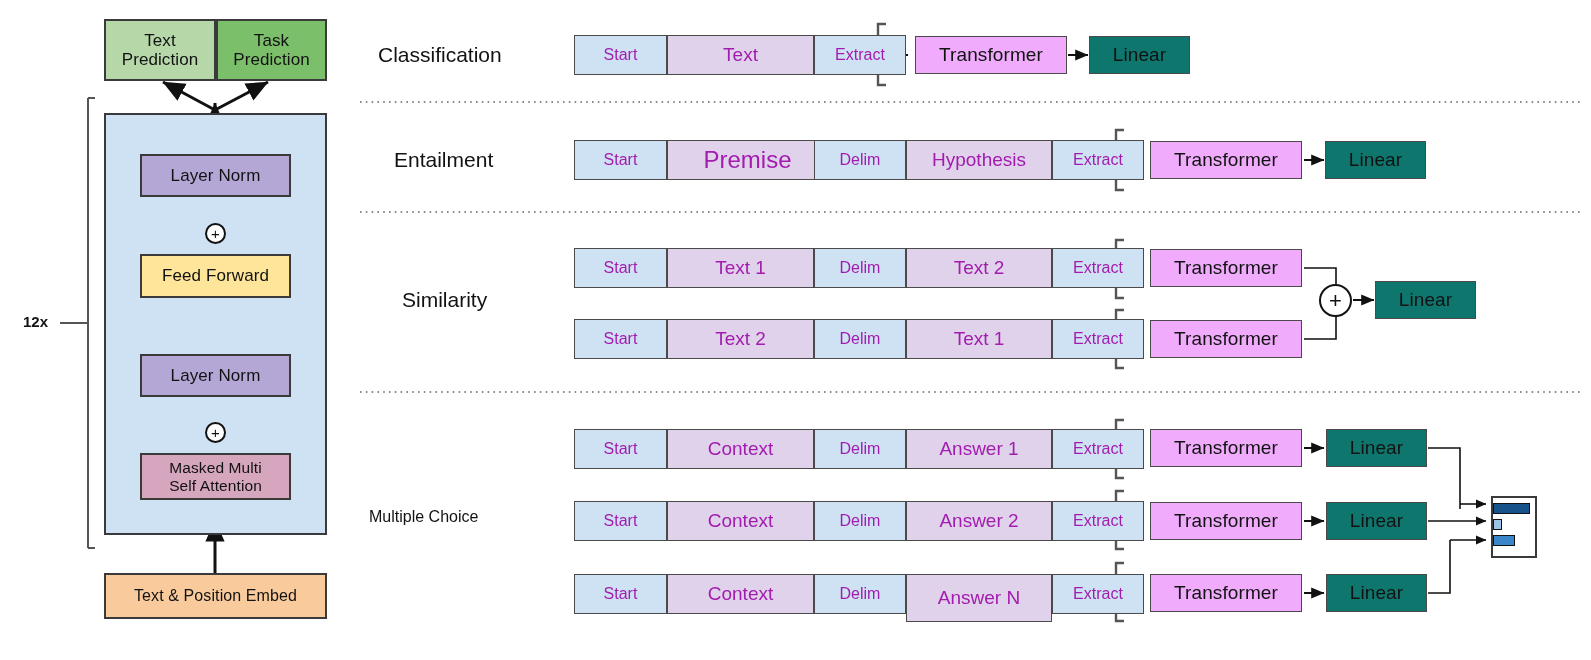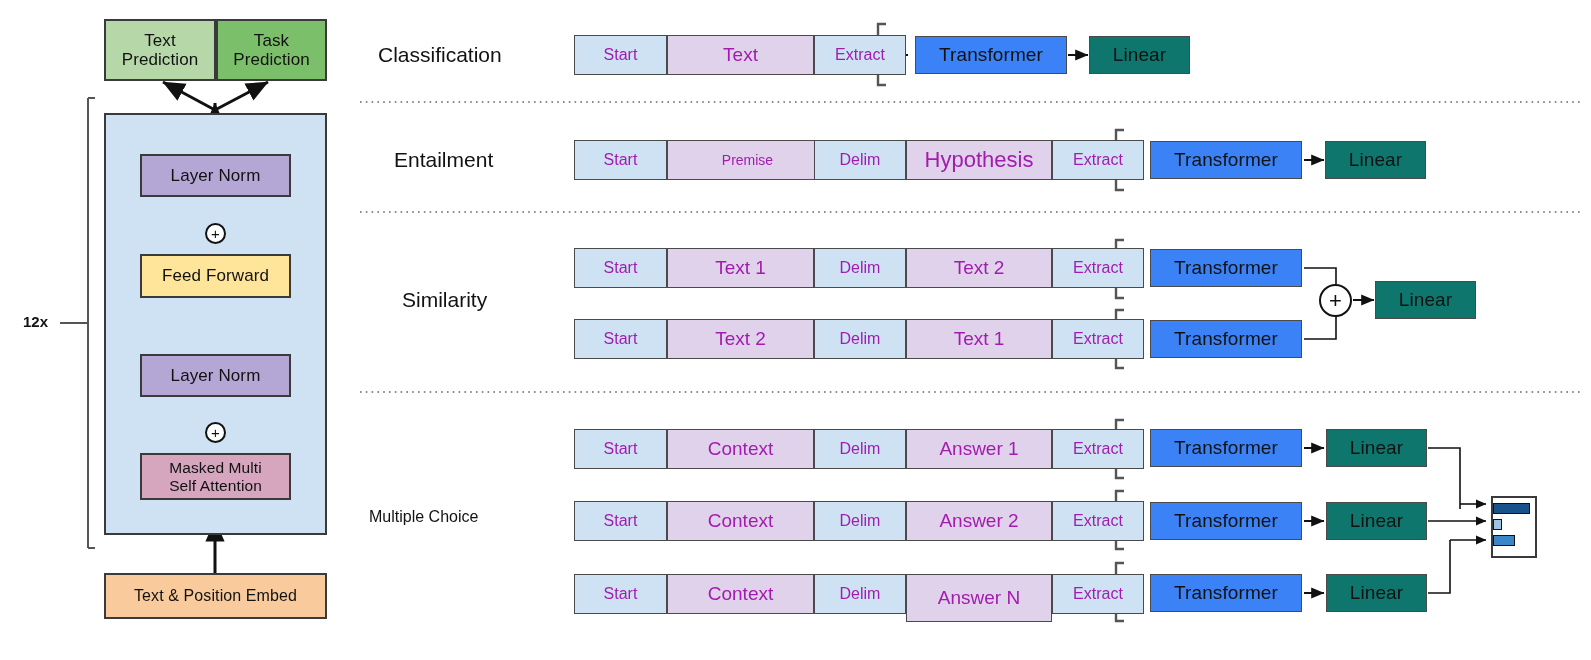--- a/index.html
+++ b/index.html
@@ -47,21 +47,21 @@
   .blk-pink   { background: #d5a6bd; }
   .blk-orange { background: #f9cb9c; }
   .stack-bg {
     position: absolute;
     background: #cfe2f3;
     border: 2px solid #3a3a3a;
   }
   
   .tok-blue   { background: #cfe2f3; }
   .tok-purple { background: #e0d2ea; }
-  .mod-green  { background: #3b82f6; border: 1.5px solid #4a4a4a; }
+  .mod-green  { background: #f0abfc; border: 1.5px solid #4a4a4a; }
   .mod-orange { background: #0f766e; border: 1.5px solid #4a4a4a; }
 
   .row-label {
     position: absolute;
     color: #121212;
     display: flex;
     align-items: center;
     white-space: nowrap;
   }
   svg.overlay {
@@ -204,23 +204,23 @@
   <div class="row-label" style="left:402px; top:283px; height:34px; font-size:21px;">Similarity</div>
   <div class="row-label" style="left:369px; top:500px; height:34px; font-size:16px;">Multiple Choice</div>
 
   <div class="seg tok-blue" style="left:542px; top:35px; width:93px; height:40px; font-size:16px;">Start</div>
   <div class="seg tok-purple" style="left:635px; top:35px; width:147px; height:40px; font-size:19px;">Text</div>
   <div class="seg tok-blue" style="left:782px; top:35px; width:92px; height:40px; font-size:16px;">Extract</div>
   <div class="box mod-green" style="left:915px; top:36px; width:152px; height:38px; font-size:19px;">Transformer</div>
   <div class="box mod-orange" style="left:1089px; top:36px; width:101px; height:38px; font-size:19px;">Linear</div>
 
   <div class="seg tok-blue" style="left:542px; top:140px; width:93px; height:40px; font-size:16px;">Start</div>
-  <div class="seg tok-purple" style="left:635px; top:140px; width:161px; height:40px; font-size:14px;">Premise</div>
+  <div class="seg tok-purple" style="left:635px; top:140px; width:161px; height:40px; font-size:24px;">Premise</div>
   <div class="seg tok-blue" style="left:782px; top:140px; width:92px; height:40px; font-size:16px;">Delim</div>
-  <div class="seg tok-purple" style="left:874px; top:140px; width:146px; height:40px; font-size:22px;">Hypothesis</div>
+  <div class="seg tok-purple" style="left:874px; top:140px; width:146px; height:40px; font-size:19px;">Hypothesis</div>
   <div class="seg tok-blue" style="left:1020px; top:140px; width:92px; height:40px; font-size:16px;">Extract</div>
   <div class="box mod-green" style="left:1150px; top:141px; width:152px; height:38px; font-size:19px;">Transformer</div>
   <div class="box mod-orange" style="left:1325px; top:141px; width:101px; height:38px; font-size:19px;">Linear</div>
 
   <div class="seg tok-blue" style="left:542px; top:248px; width:93px; height:40px; font-size:16px;">Start</div>
   <div class="seg tok-purple" style="left:635px; top:248px; width:147px; height:40px; font-size:19px;">Text 1</div>
   <div class="seg tok-blue" style="left:782px; top:248px; width:92px; height:40px; font-size:16px;">Delim</div>
   <div class="seg tok-purple" style="left:874px; top:248px; width:146px; height:40px; font-size:19px;">Text 2</div>
   <div class="seg tok-blue" style="left:1020px; top:248px; width:92px; height:40px; font-size:16px;">Extract</div>
 

